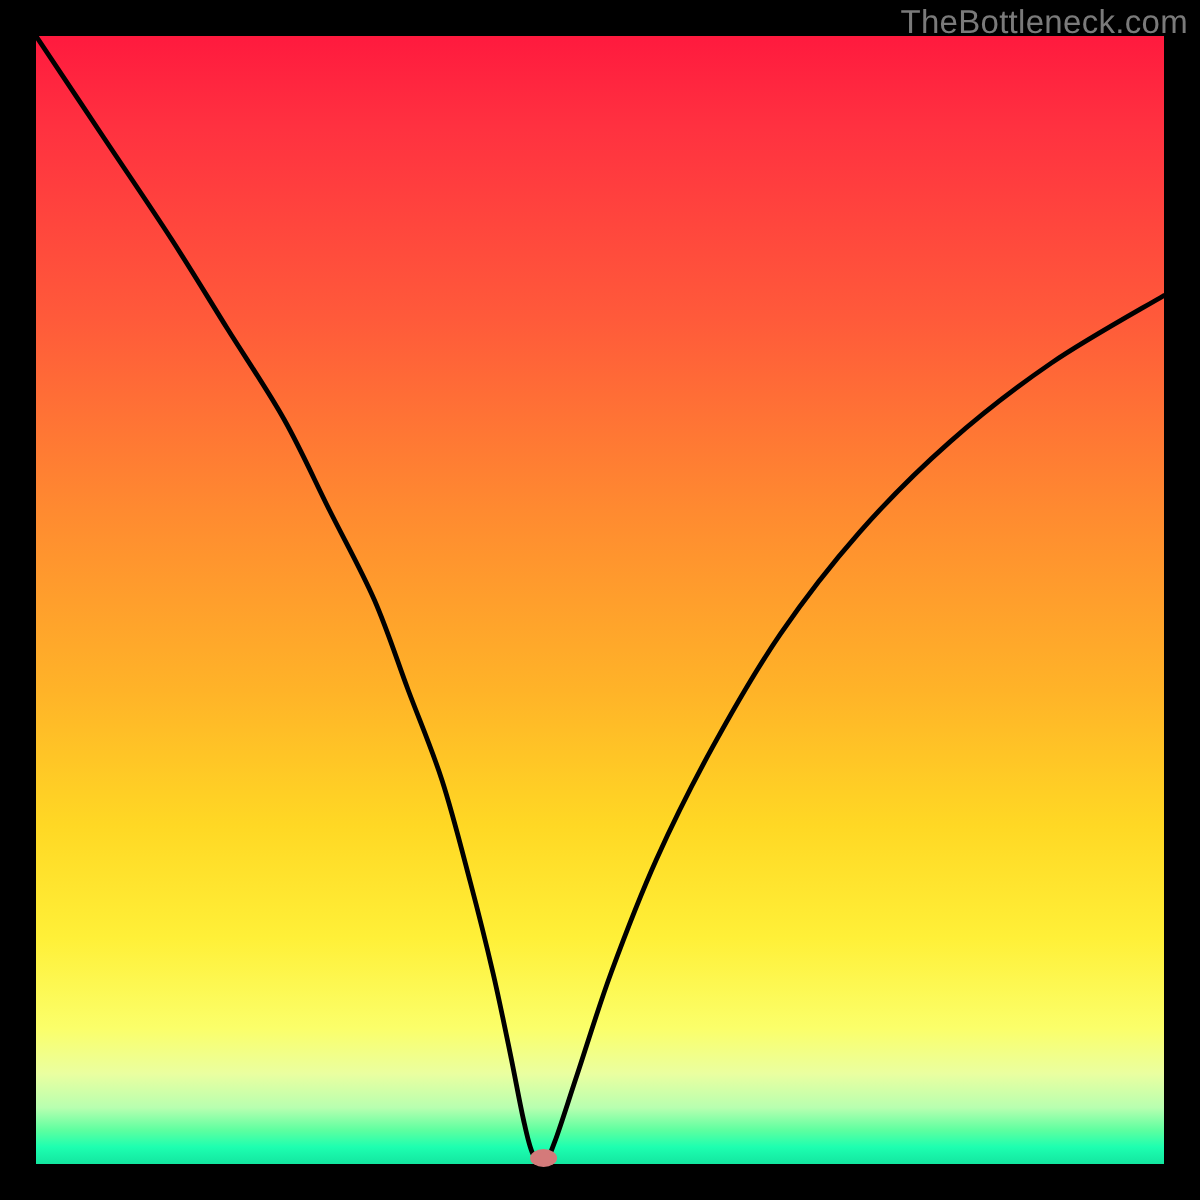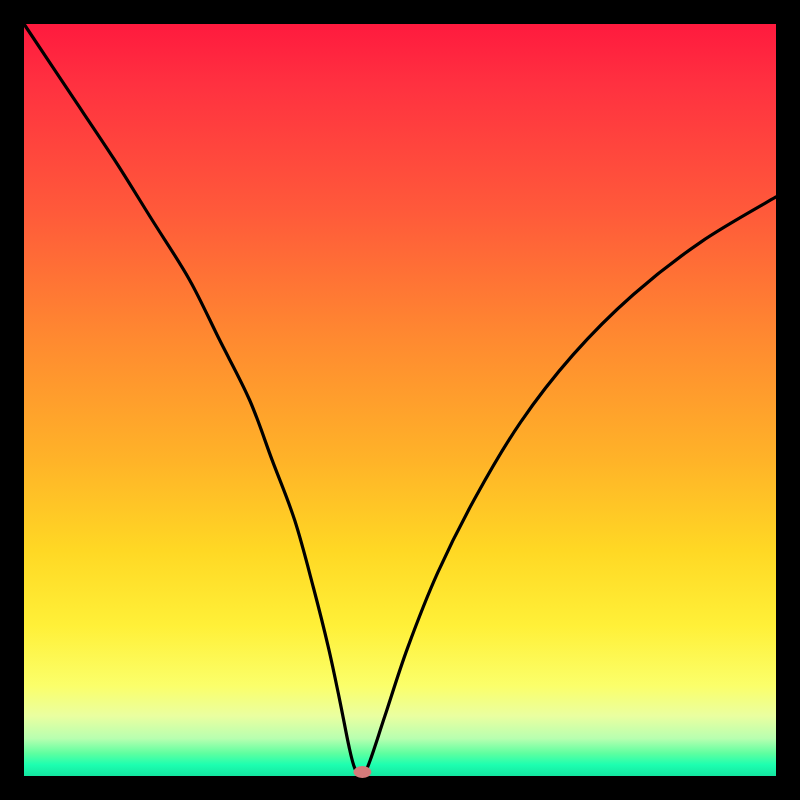--- a/index.html
+++ b/index.html
@@ -61,20 +61,21 @@
   }
   .marker {
     fill: #d47a7a;
     stroke: none;
   }
 </style>
 </head>
 <body>
 
 <div class="frame">
+  <div class="watermark">TheBottleneck.com</div>
 
   <div class="plot-area">
     <svg class="curve" viewBox="0 0 752 752" preserveAspectRatio="none">
       <path id="curve-path" fill="none" stroke="#000" stroke-width="3.2" stroke-linecap="round" stroke-linejoin="round" d="M 0 0 C 7.52 11.279999999999992, 30.08 45.11999999999995, 45.12 67.67999999999995 C 60.16 90.23999999999995, 76.45333333333333 114.05333333333334, 90.24 135.36 C 104.02666666666666 156.66666666666669, 115.30666666666667 175.46666666666667, 127.84 195.51999999999998 C 140.37333333333333 215.5733333333333, 154.16 235.6266666666666, 165.44 255.67999999999995 C 176.72 275.7333333333333, 185.49333333333334 295.7866666666667, 195.52 315.84000000000003 C 205.54666666666668 335.8933333333334, 216.82666666666665 355.94666666666666, 225.6 376 C 234.37333333333333 396.05333333333334, 240.64000000000004 416.1066666666667, 248.16000000000003 436.16 C 255.68 456.21333333333337, 263.82666666666665 475.0133333333333, 270.71999999999997 496.32 C 277.6133333333333 517.6266666666667, 283.88 542.6933333333334, 289.52 564 C 295.15999999999997 585.3066666666666, 300.17333333333335 605.36, 304.56 624.16 C 308.94666666666666 642.9599999999999, 312.45599999999996 660.5066666666667, 315.84 676.8 C 319.224 693.0933333333332, 322.3573333333334 710.64, 324.86400000000003 721.92 C 327.3706666666667 733.1999999999999, 328.624 739.4666666666667, 330.88 744.48 C 333.13599999999997 749.4933333333333, 335.8933333333334 753.2533333333333, 338.40000000000003 752 C 340.9066666666667 750.7466666666667, 342.16 746.9866666666667, 345.92 736.96 C 349.68 726.9333333333334, 354.6933333333333 710.6400000000001, 360.96 691.84 C 367.22666666666663 673.04, 374.74666666666667 647.9733333333334, 383.52 624.16 C 392.2933333333333 600.3466666666666, 402.32000000000005 574.0266666666666, 413.6 548.96 C 424.88 523.8933333333334, 437.4133333333333 498.82666666666665, 451.2 473.76 C 464.9866666666667 448.6933333333333, 480.0266666666667 422.37333333333333, 496.32000000000005 398.56 C 512.6133333333333 374.74666666666667, 530.1600000000001 352.1866666666666, 548.96 330.87999999999994 C 567.76 309.57333333333327, 587.8133333333333 289.52, 609.12 270.71999999999997 C 630.4266666666667 251.92, 652.9866666666667 234.37333333333336, 676.8000000000001 218.08000000000004 C 700.6133333333335 201.78666666666672, 739.4666666666667 180.48000000000005, 752 172.96000000000004"></path>
       <ellipse id="min-marker" class="marker" rx="9" ry="6" cx="338.40000000000003" cy="748"></ellipse>
     </svg>
   </div>
 </div>
 
 </body></html>

